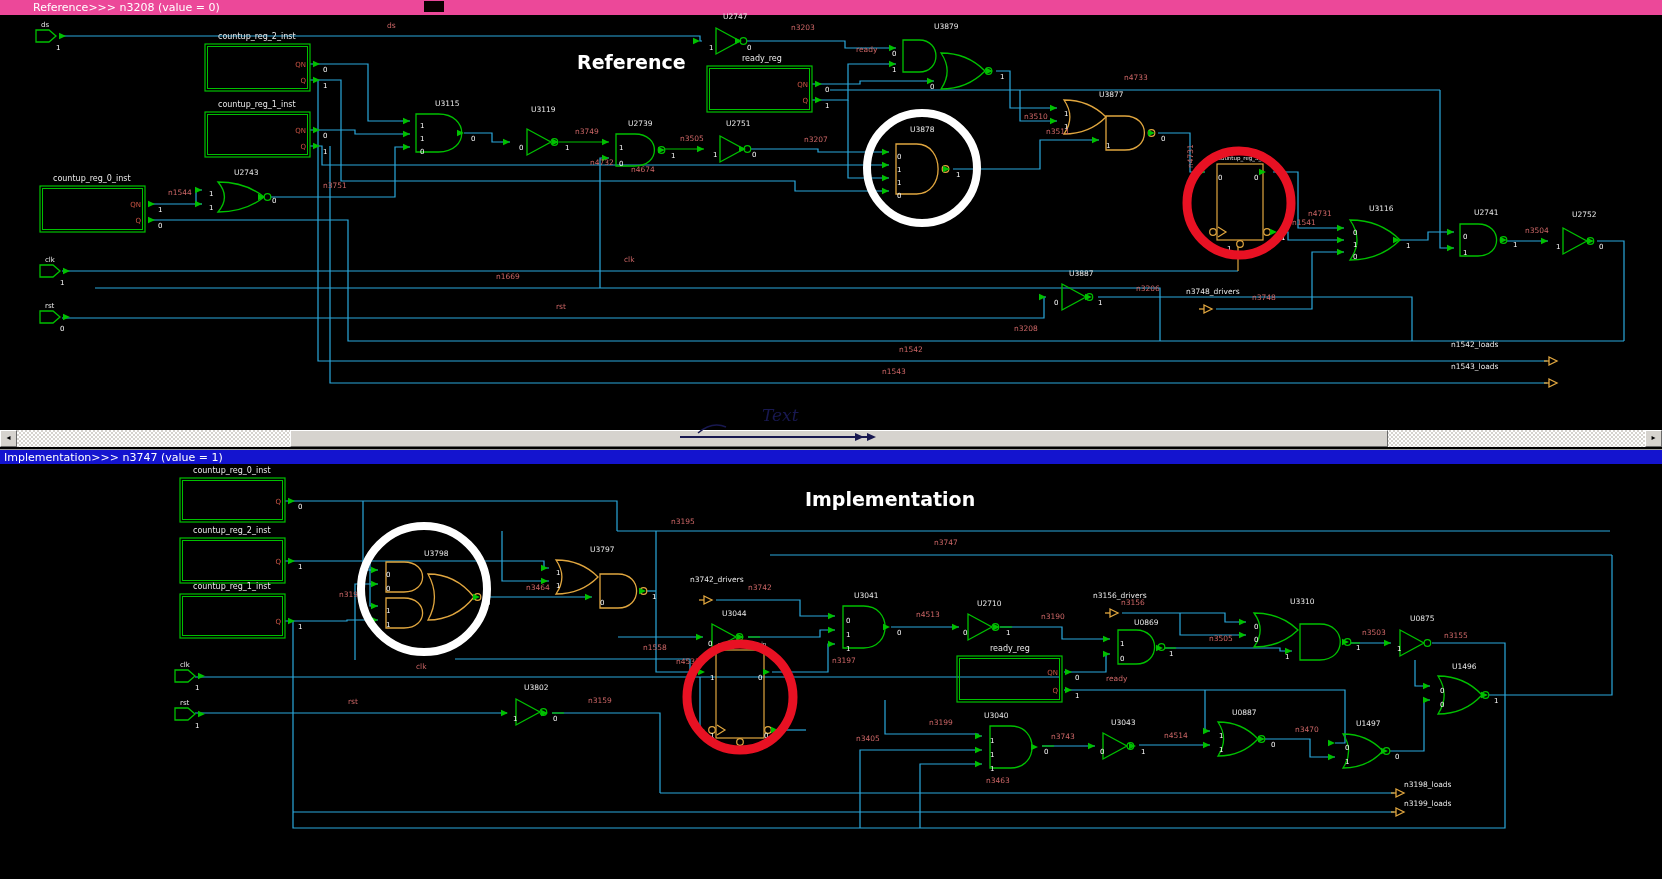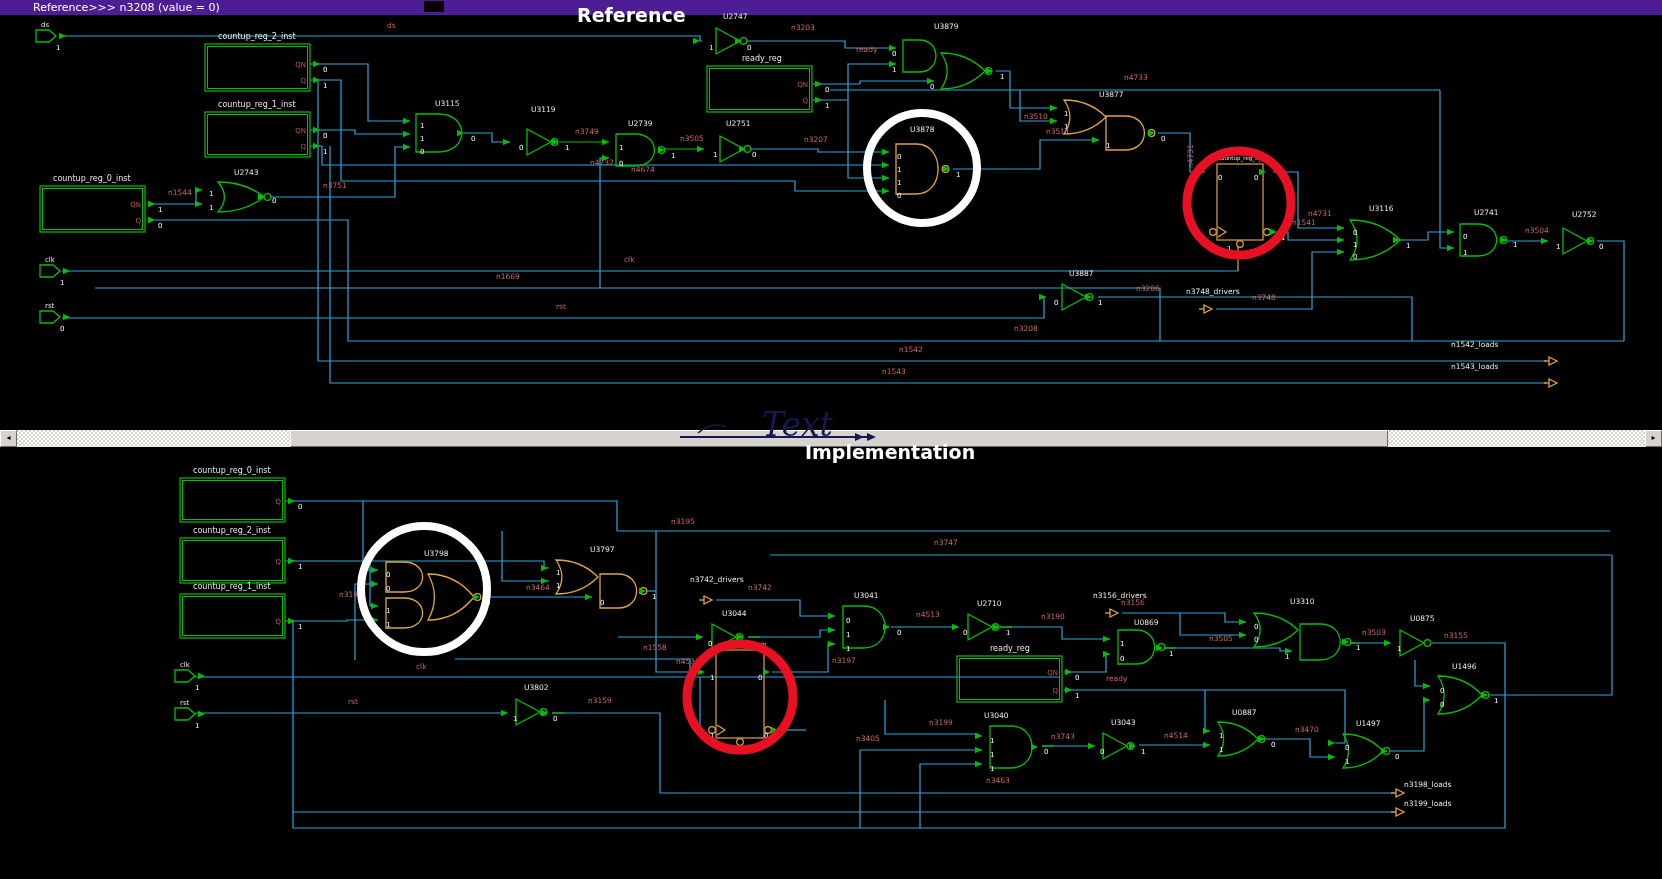--- a/index.html
+++ b/index.html
@@ -1,41 +1,41 @@
 <!DOCTYPE html>
 <html><head>
 <meta charset="utf-8">
 <style>
   html,body{margin:0;padding:0;background:#000;}
   #app{position:relative;width:1662px;height:879px;background:#000;overflow:hidden;
        font-family:"DejaVu Sans",sans-serif;}
   .tbar{position:absolute;left:0;width:1662px;height:15px;color:#fff;
         font-size:11px;line-height:15px;padding-left:4px;box-sizing:border-box;
         font-family:"DejaVu Sans",sans-serif;}
-  #refbar{top:0;background:#4c1d95;padding-left:33px;}
+  #refbar{top:0;background:#ec4899;padding-left:33px;}
   #implbar{top:449px;background:#1414cf;border-top:1px solid #9a9a9a;}
   .heading{position:absolute;color:#fff;font-size:19px;font-weight:bold;z-index:30;
-           font-family:"DejaVu Sans",sans-serif;}
+           font-family:"DejaVu Sans",sans-serif;margin-top:47px;}
   #refheading{left:577px;top:4px;}
   #implheading{left:805px;top:441px;}
   #scroll{position:absolute;left:0;top:430px;width:1662px;height:17px;
           background:#d6d3ce;}
   .track{position:absolute;top:0;height:17px;
      background-image:conic-gradient(#ffffff 90deg,#d6d3ce 0 180deg,#ffffff 0 270deg,#d6d3ce 0);
      background-size:4px 4px;}
   .sbtn{position:absolute;top:0;width:17px;height:17px;background:#d6d3ce;
         border-top:1px solid #fff;border-left:1px solid #fff;
         border-right:1px solid #6a6a6a;border-bottom:1px solid #6a6a6a;
         box-sizing:border-box;font-size:8px;line-height:14px;text-align:center;color:#000;}
   #thumb{position:absolute;top:0;height:17px;background:#d6d3ce;
         border-top:1px solid #fff;border-left:1px solid #fff;
         border-right:1px solid #6a6a6a;border-bottom:1px solid #6a6a6a;box-sizing:border-box;}
   #blacksq{position:absolute;left:424px;top:1px;width:20px;height:11px;background:#0a0000;}
   #annotext{position:absolute;left:762px;top:405px;z-index:40;color:#181850;
-            font-family:"DejaVu Serif",serif;font-style:italic;font-size:33px;}
+            font-family:"DejaVu Serif",serif;font-style:italic;font-size:17px;}
   svg text{font-family:"DejaVu Sans",sans-serif;}
 </style>
 </head>
 <body>
 
 <div id="app">
   <div id="refbar" class="tbar">
     <span>Reference&gt;&gt;&gt; n3208 (value = 0)</span>
   </div>
   <div id="blacksq"></div>
@@ -565,20 +565,23 @@
     <div class="track" style="left:17px;width:1628px;"></div>
     <div class="sbtn" style="left:0;">
       <span>◂</span>
     </div>
     <div class="sbtn" style="left:1645px;">
       <span>▸</span>
     </div>
     <div id="thumb" style="left: 290px; width: 1098px;"></div>
   </div>
 
+  <div id="implbar" class="tbar">
+    <span>Implementation&gt;&gt;&gt; n3747 (value = 1)</span>
+  </div>
   <div id="implheading" class="heading">Implementation</div>
 
   <div id="annotext">Text</div>
 
   <svg id="anno" width="1662" height="879" style="position:absolute;left:0;top:0;pointer-events:none;z-index:35;">
       <line x1="680" y1="437" x2="870" y2="437" stroke="#181850" stroke-width="2"></line>
       <polygon points="876,437 867,433 867,441" fill="#181850"></polygon>
       <polygon points="864,437 855,433 855,441" fill="#181850"></polygon>
       <path d="M698 433 q14,-12 28,-6" stroke="#181850" fill="none" stroke-width="1.5"></path>
     </svg>

